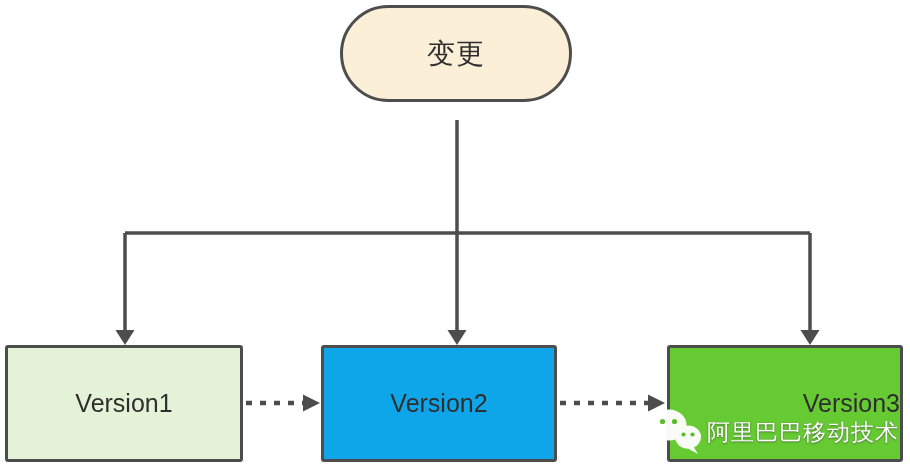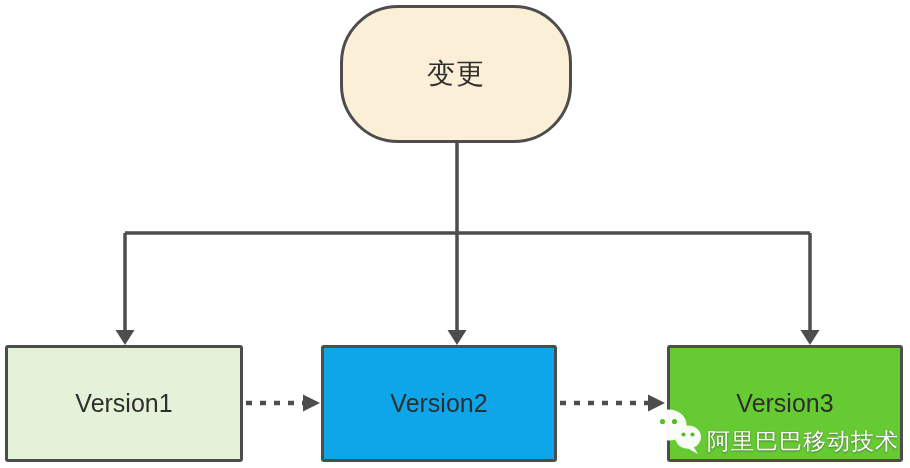--- a/index.html
+++ b/index.html
@@ -12,37 +12,37 @@
   }
   .edges-svg{position:absolute;left:0;top:0;width:910px;height:468px;}
   .node{
     position:absolute;
     display:flex;align-items:center;justify-content:center;
     box-sizing:border-box;
     border:3px solid #4d4d4d;
     color:#2e2e2e;
   }
   .node-root{
-    left:340px;top:5px;width:232px;height:138px;
+    left:340px;top:5px;width:232px;height:97px;
     border-radius:58px;
     font-size:28px;
     letter-spacing:1px;
   }
   .node-box{
     top:345px;height:117px;width:238px;
     border-radius:3px;
     font-size:25px;
   }
   .node-v1{left:5px;}
   .node-v2{left:321px;width:236px;}
-  .node-v3{left:667px;width:236px;}
+  .node-v3{left:667px;width:236px;justify-content:flex-end;}
   .watermark{
     position:absolute;
     left:649px;top:407px;
-    display:flex;align-items:flex-end;
+    display:flex;align-items:center;
     pointer-events:none;
   }
   .wm-icon{width:54px;height:50px;flex:0 0 auto;}
   .wm-text{
     color:#ffffff;
     font-size:23px;
     letter-spacing:1px;
     margin-left:4px;
     text-shadow:0 1px 2px rgba(60,60,60,0.55), 0 0 1px rgba(60,60,60,0.4);
     white-space:nowrap;

